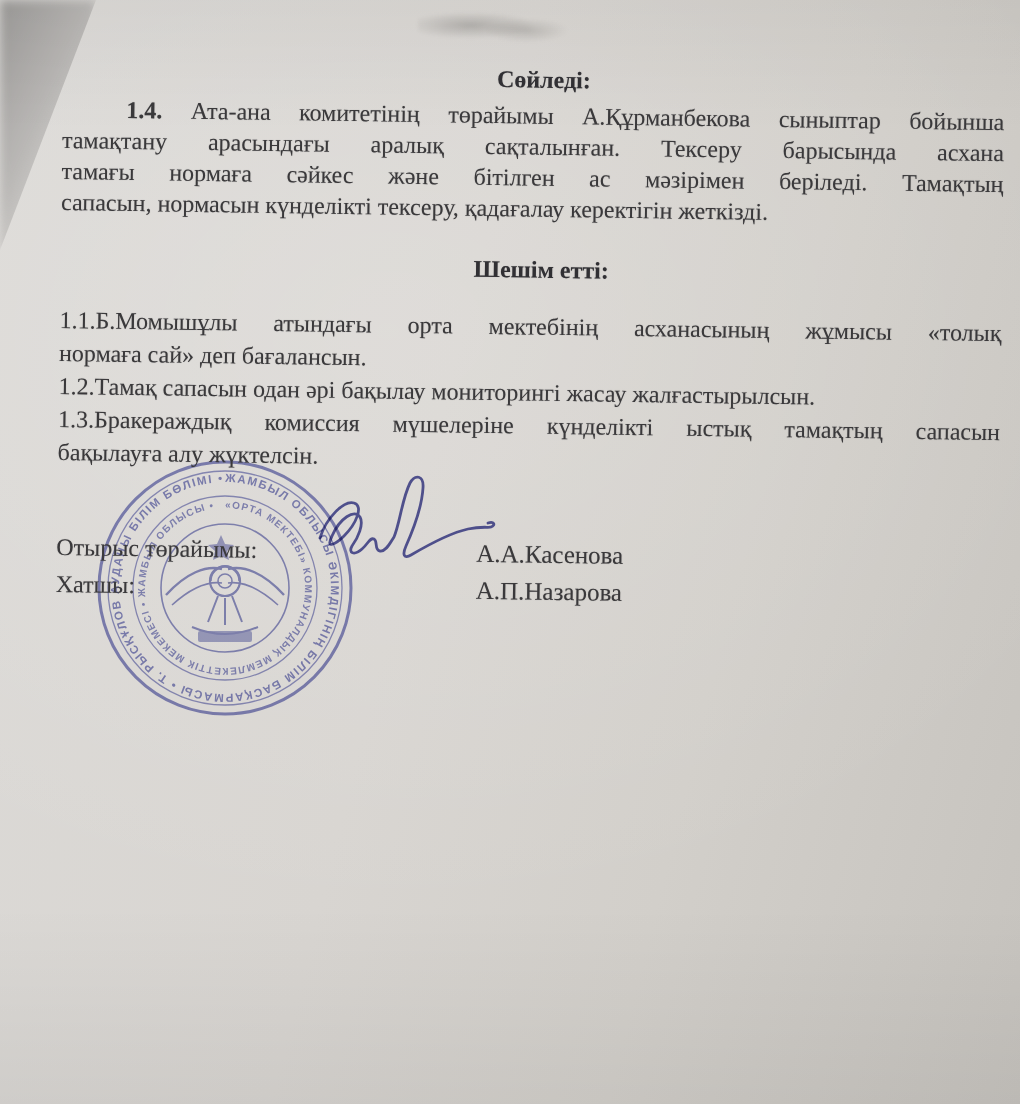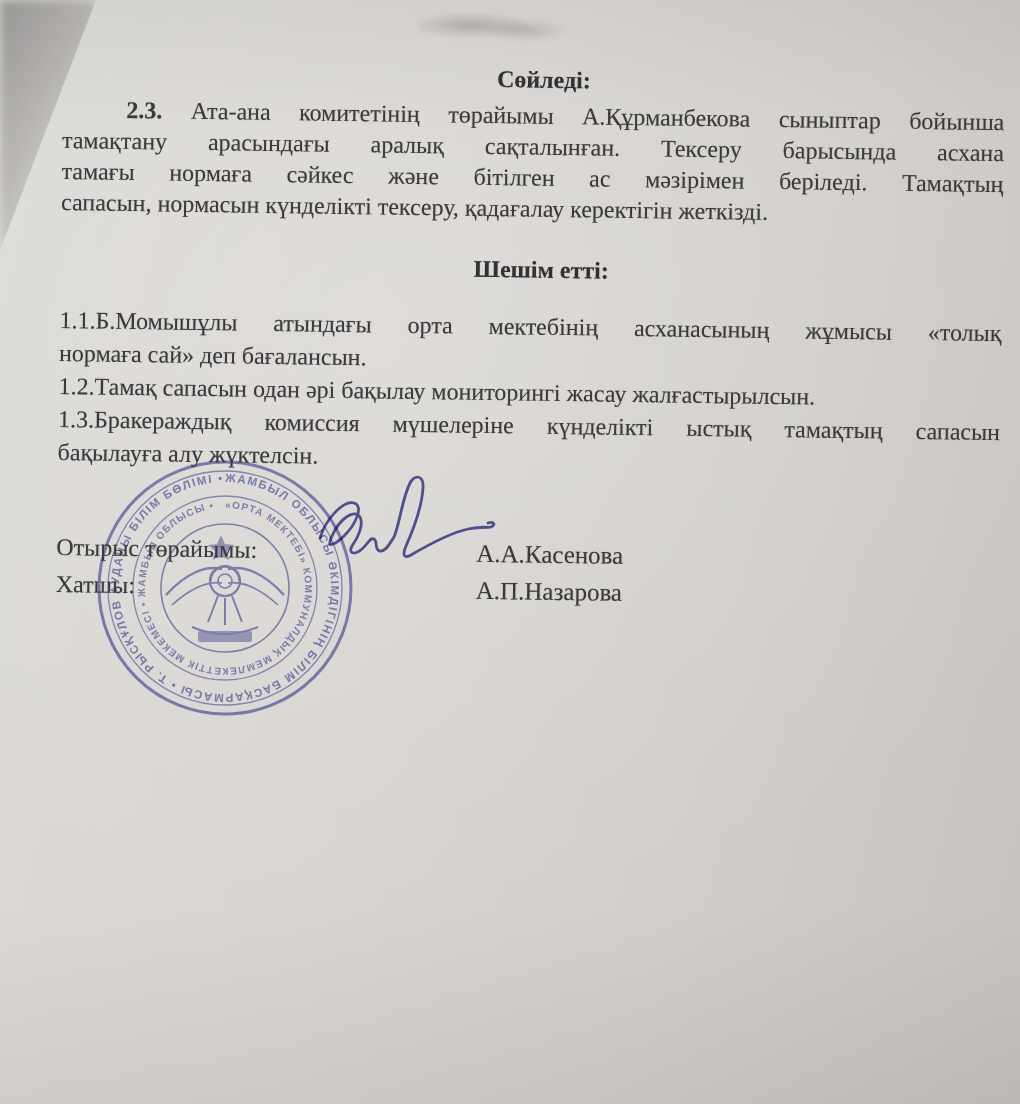--- a/index.html
+++ b/index.html
@@ -140,21 +140,21 @@
            C90,51 92,27 100,11 C105,2 114,3 113,16 C112,32 104,56 96,74
            C92,83 94,87 101,83 C118,73 140,61 158,57 C172,54 179,56 181,55
            C186,53 184,49 178,51" fill="none" stroke="#4d4f9f" stroke-width="2.8" stroke-linecap="round" stroke-linejoin="round"></path>
     </svg>
   </div>
 
   <div class="content">
     <div class="heading">Сөйледі:</div>
 
     <div class="para">
-      <div class="line jl indent1"><span class="b">2.3.</span>
+      <div class="line jl indent1"><span class="b">1.4.</span>
         <span>Ата-ана комитетінің төрайымы А.Құрманбекова сыныптар бойынша</span></div>
       <div class="line jl">тамақтану арасындағы аралық сақталынған. Тексеру барысында асхана</div>
       <div class="line jl">тамағы нормаға сәйкес және бітілген ас мәзірімен беріледі. Тамақтың</div>
       <div class="line">сапасын, нормасын күнделікті тексеру, қадағалау керектігін жеткізді.</div>
     </div>
 
     <div class="heading heading2">Шешім етті:</div>
 
     <div class="decisions">
       <div class="dline jl">1.1.Б.Момышұлы атындағы орта мектебінің асханасының жұмысы «толық</div>

